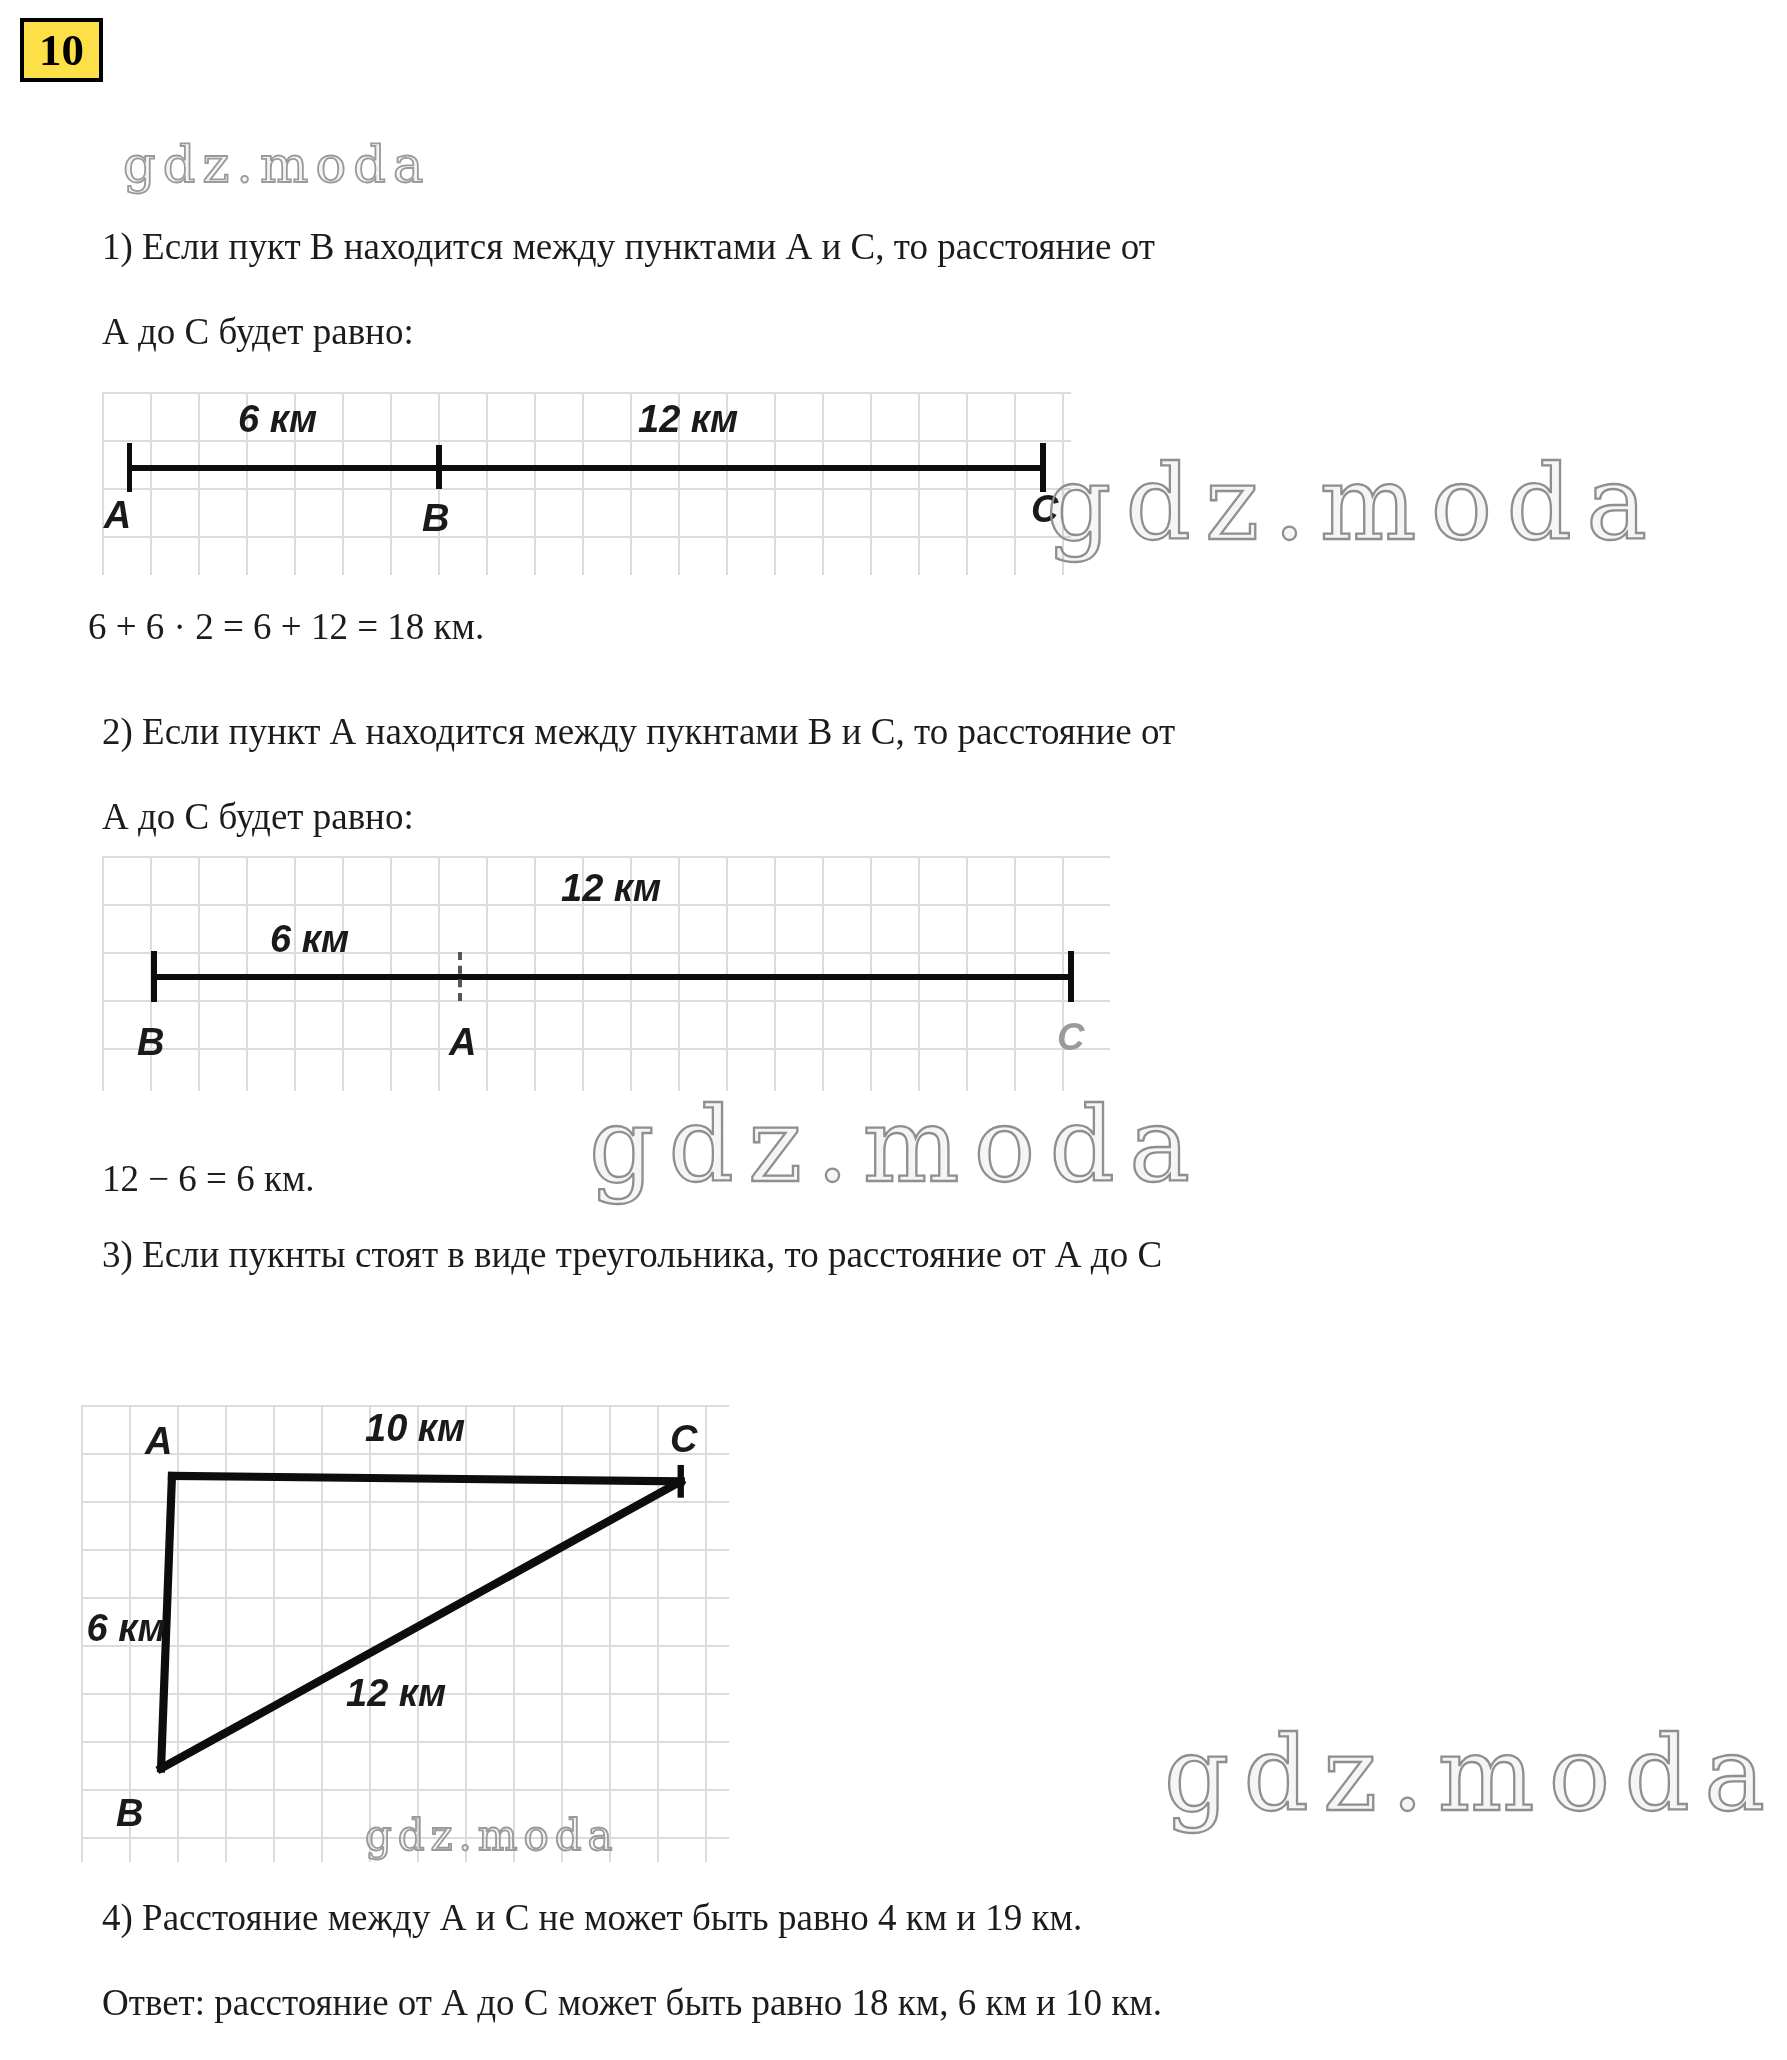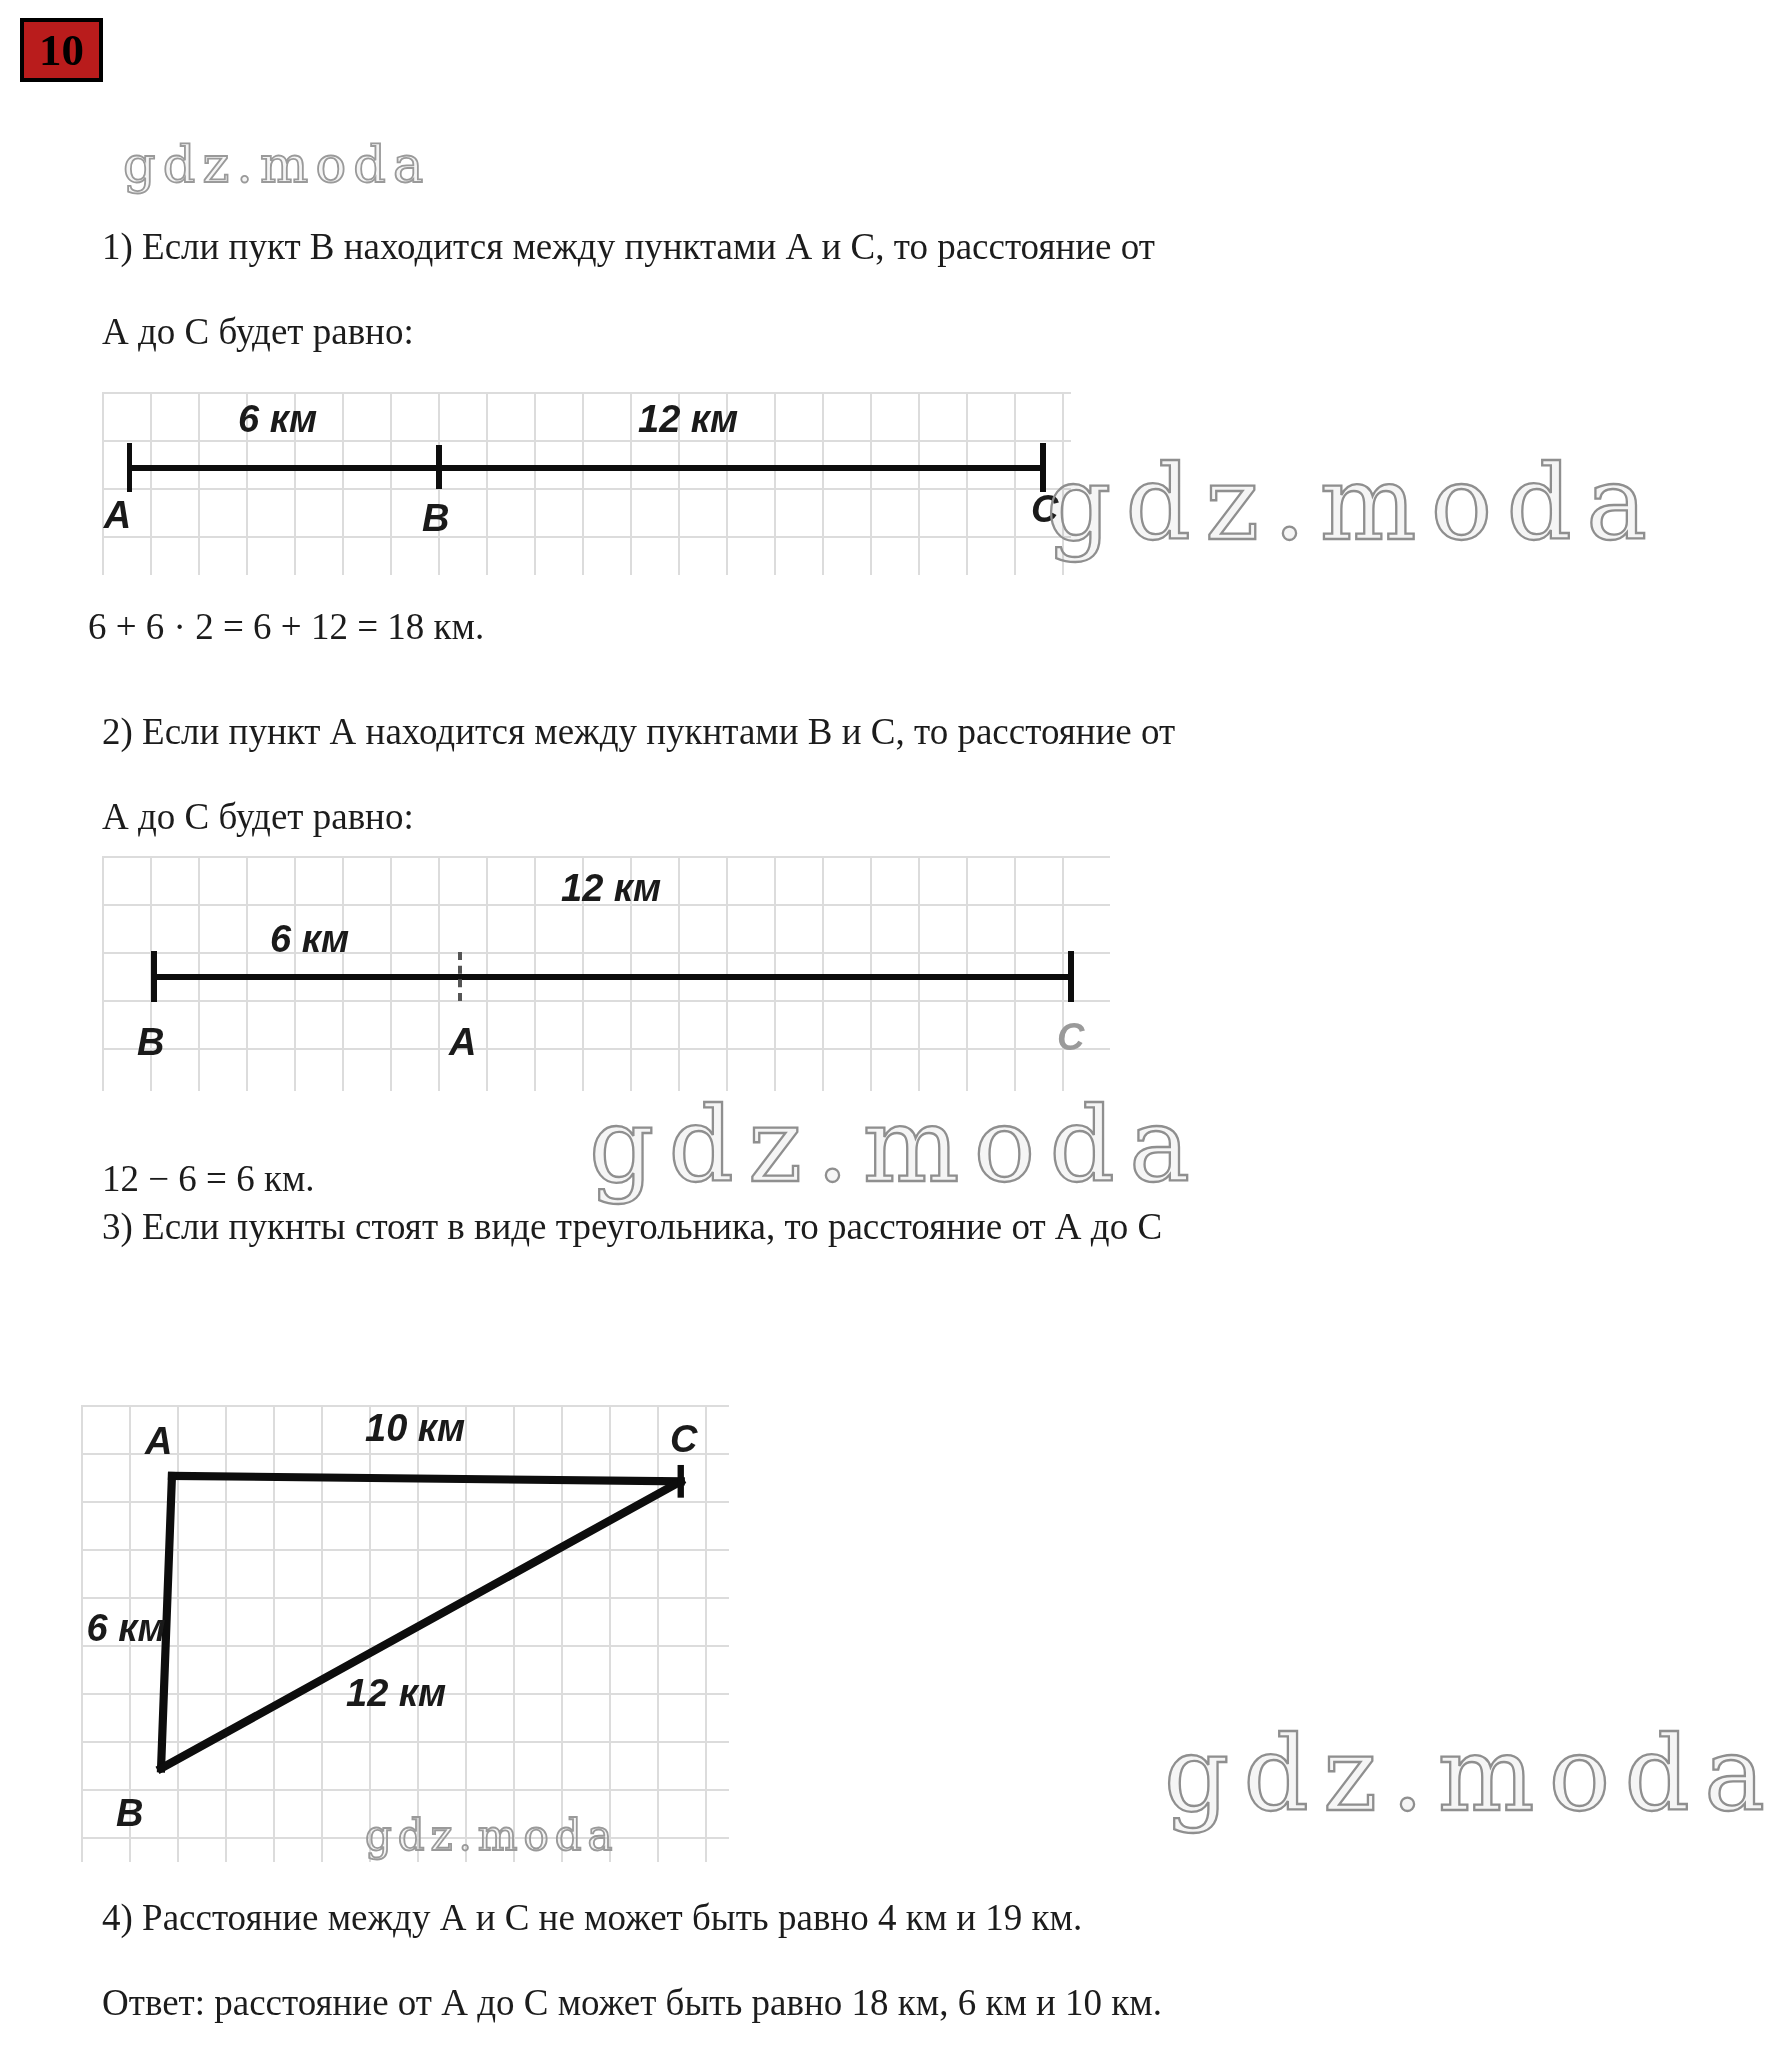--- a/index.html
+++ b/index.html
@@ -11,21 +11,21 @@
     font-family: "Liberation Serif", "DejaVu Serif", serif;
     color: #1c1c1c;
   }
   .abs { position: absolute; }
 
   .num-box {
     left: 20px; top: 18px; width: 75px; height: 56px;
     border: 4.5px solid #000;
     display: flex; align-items: center; justify-content: center;
     font-size: 45px; font-weight: bold; color: #000;
-    background: #b91c1c;
+    background: #fde047;
   }
 
   .text-line { font-size: 37px; line-height: 85px; white-space: nowrap; }
 
   .watermark {
     font-family: "DejaVu Serif", serif;
     font-weight: 400;
     color: rgba(120,120,120,0.07);
     -webkit-text-stroke: 2.3px #8f8f8f;
     letter-spacing: 0.14em;
@@ -104,21 +104,21 @@
 
   <div class="abs dlabel" style="left:35px; top:165px;">В</div>
   <div class="abs dlabel" style="left:347px; top:165px;">А</div>
   <div class="abs dlabel light" style="left:955px; top:160px;">С</div>
 </div>
 
 <div class="abs watermark" style="left:589px; top:1086px; font-size:102px;">gdz.moda</div>
 
 <div class="abs text-line" style="left:102px; top:1136px;">12 − 6 = 6 км.</div>
 
-<div class="abs" style="left:102px; top:1184px;">
+<div class="abs" style="left:102px; top:1212px;">
   <div class="text-line">3) Если пукнты стоят в виде треугольника, то расстояние от А до С</div>
 </div>
 
 <div class="abs grid" style="left:81px; top:1405px; width:648px; height:457px;">
   <svg class="abs" style="left:0; top:0;" width="648" height="457" viewBox="0 0 713 503">
     <line x1="100" y1="78" x2="660" y2="84" stroke="#0d0d0d" stroke-width="9" stroke-linecap="square"></line>
     <line x1="100" y1="78" x2="88" y2="400" stroke="#0d0d0d" stroke-width="9" stroke-linecap="square"></line>
     <line x1="88" y1="400" x2="660" y2="84" stroke="#0d0d0d" stroke-width="9" stroke-linecap="square"></line>
     <line x1="660" y1="66" x2="660" y2="102" stroke="#0d0d0d" stroke-width="7"></line>
   </svg>

